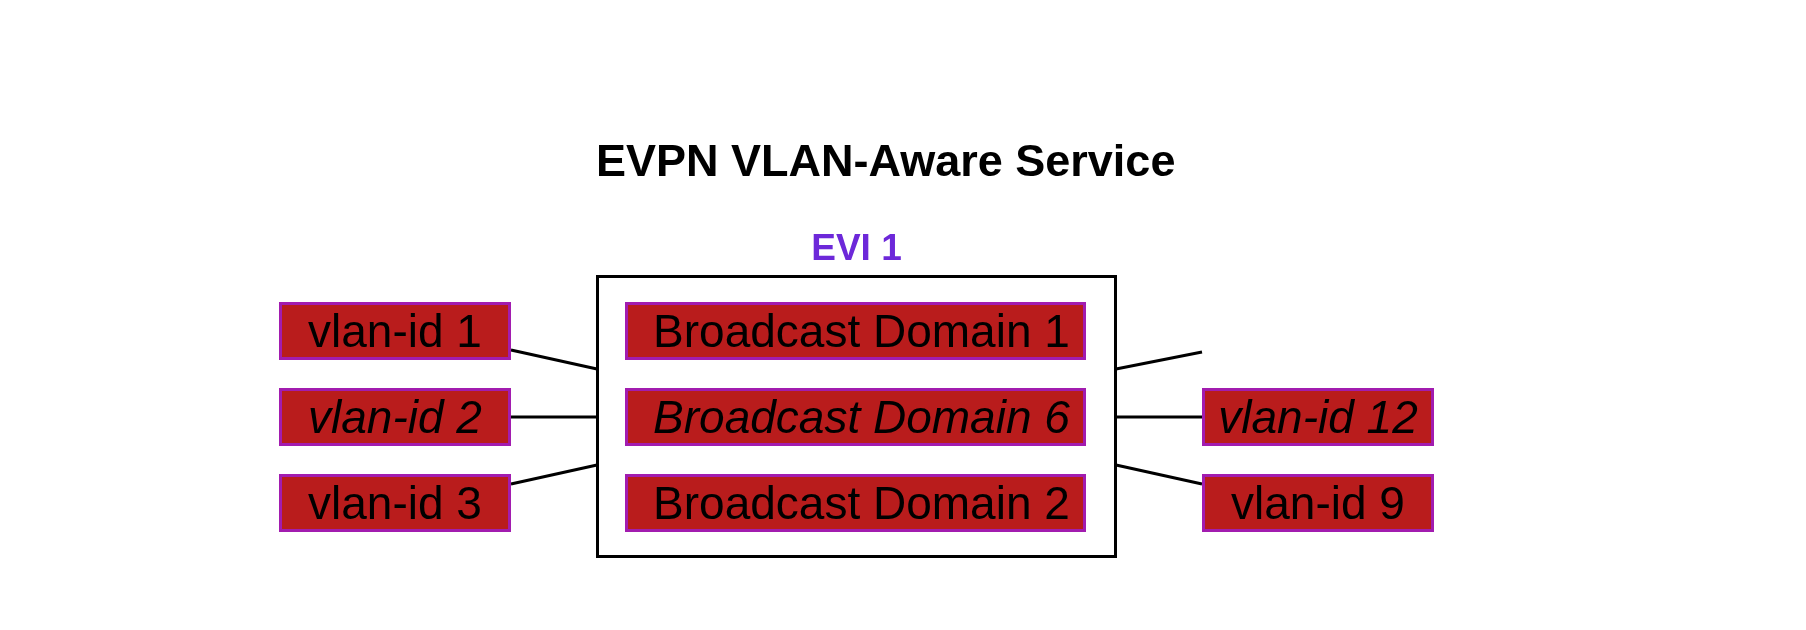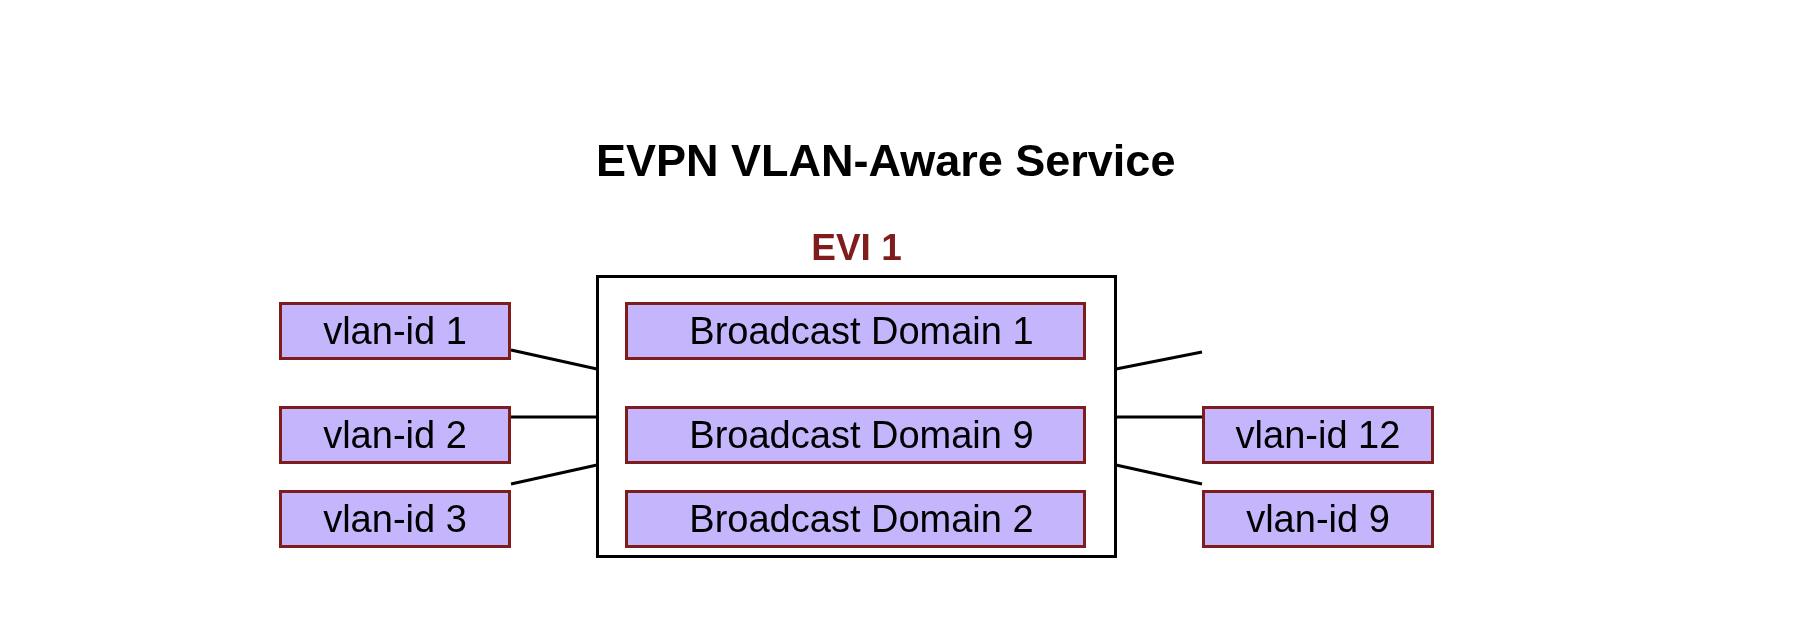--- a/index.html
+++ b/index.html
@@ -31,53 +31,53 @@
   .evi-label {
     position: absolute;
     left: 596px;
     top: 229px;
     width: 521px;
     text-align: center;
     font-size: 37px;
     font-weight: 700;
     line-height: 1;
     white-space: nowrap;
-    color: #7f1d1d;
+    color: #6d28d9;
   }
   .evi-box {
     position: absolute;
     left: 596px;
     top: 275px;
     width: 521px;
     height: 283px;
     border: 3px solid #000000;
     box-sizing: border-box;
     background: #ffffff;
   }
   .node {
     position: absolute;
     height: 58px;
-    border: 3px solid #7f1d1d;
+    border: 3px solid #a21caf;
     box-sizing: border-box;
-    background: #c4b5fd;
+    background: #b91c1c;
     display: flex;
     align-items: center;
     justify-content: center;
-    font-size: 38px;
+    font-size: 46px;
     font-weight: 400;
     line-height: 1;
     white-space: nowrap;
     z-index: 2;
   }
   .bd-node   { left: 625px;  width: 461px; padding-left: 12px; }
   .vlan-left  { left: 279px;  width: 232px; }
   .vlan-right { left: 1202px; width: 232px; }
   .row-1 { top: 302px; }
-  .row-2 { top: 406px; }
-  .row-3 { top: 474px; margin-top: 16px; }
+  .row-2 { top: 388px; font-style: italic; }
+  .row-3 { top: 474px; }
   .connector-layer {
     position: absolute;
     left: 0;
     top: 0;
     width: 1806px;
     height: 630px;
     z-index: 1;
     pointer-events: none;
   }
   .connector-layer line {
@@ -103,19 +103,19 @@
     <line x1="1116" y1="369" x2="1202" y2="352"></line>
     <line x1="1116" y1="417" x2="1202" y2="417"></line>
     <line x1="1116" y1="465" x2="1202" y2="484"></line>
   </svg>
 
   <div class="node vlan-left row-1">vlan-id 1</div>
   <div class="node vlan-left row-2">vlan-id 2</div>
   <div class="node vlan-left row-3">vlan-id 3</div>
 
   <div class="node bd-node row-1">Broadcast Domain 1</div>
-  <div class="node bd-node row-2">Broadcast Domain 9</div>
+  <div class="node bd-node row-2">Broadcast Domain 6</div>
   <div class="node bd-node row-3">Broadcast Domain 2</div>
 
   <div class="node vlan-right row-2">vlan-id 12</div>
   <div class="node vlan-right row-3">vlan-id 9</div>
 
 </div>
 
 </body></html>

